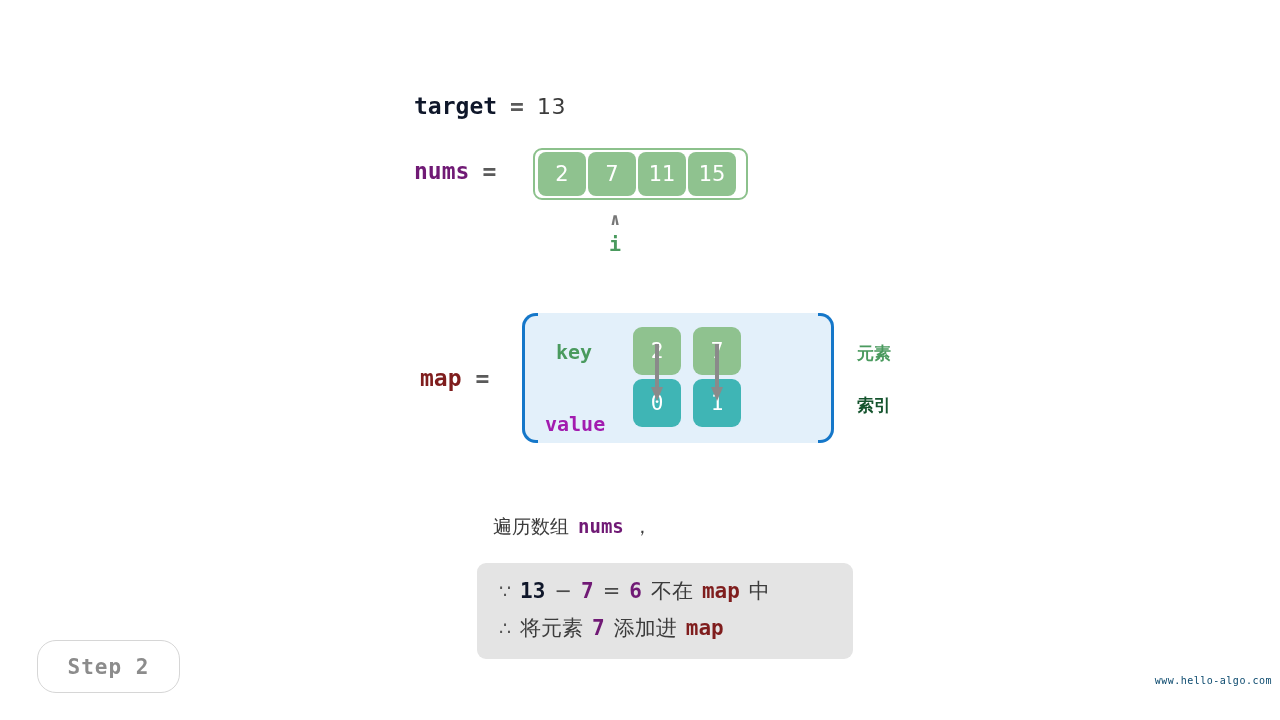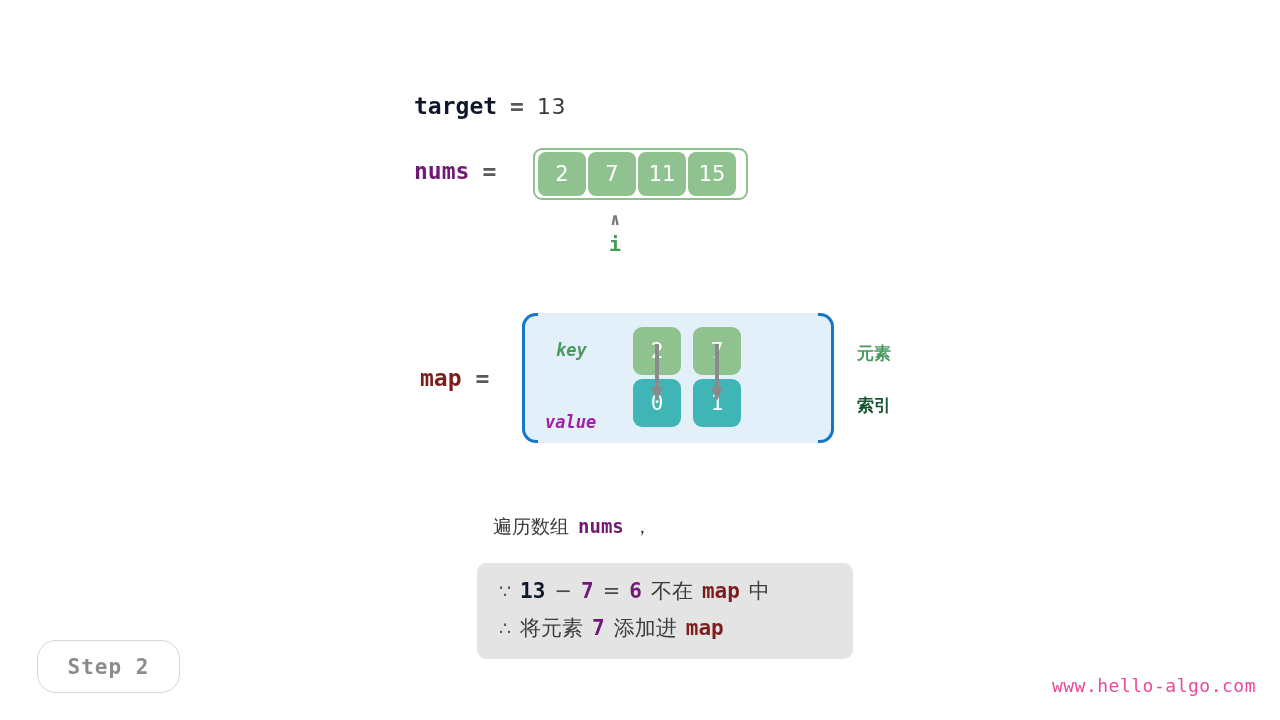--- a/index.html
+++ b/index.html
@@ -152,22 +152,21 @@
   .map-bracket.right {
     right: 0;
     border-left: none;
     border-radius: 0 14px 14px 0;
   }
 
   .map-rowlabel {
     position: absolute;
     font-family: "DejaVu Sans Mono", monospace;
     font-weight: bold;
-    font-size: 17px;
-    font-style: italic;
+    font-size: 20px;
   }
   #map-key-label   { left: 556px; top: 340px; color: #4a9a5e; }
   #map-value-label { left: 545px; top: 412px; color: #a21caf; }
 
   .map-cell {
     position: absolute;
     width: 48px;
     height: 48px;
     border-radius: 9px;
     display: flex;
@@ -259,25 +258,25 @@
     font-family: "DejaVu Sans Mono", monospace;
     font-weight: bold;
     font-size: 21px;
     color: #8c8c8c;
     letter-spacing: 1px;
   }
 
   
   #watermark {
     position: absolute;
-    right: 24px;
+    right: 8px;
     top: 675px;
     font-family: "DejaVu Sans Mono", monospace;
-    font-size: 18px;
-    color: #ec4899;
+    font-size: 10px;
+    color: #0c4a6e;
     letter-spacing: .5px;
   }
 </style>
 </head>
 <body>
 
 <div class="stage">
 
   <div id="target-row">
     <span class="mono var-blue">target</span>

